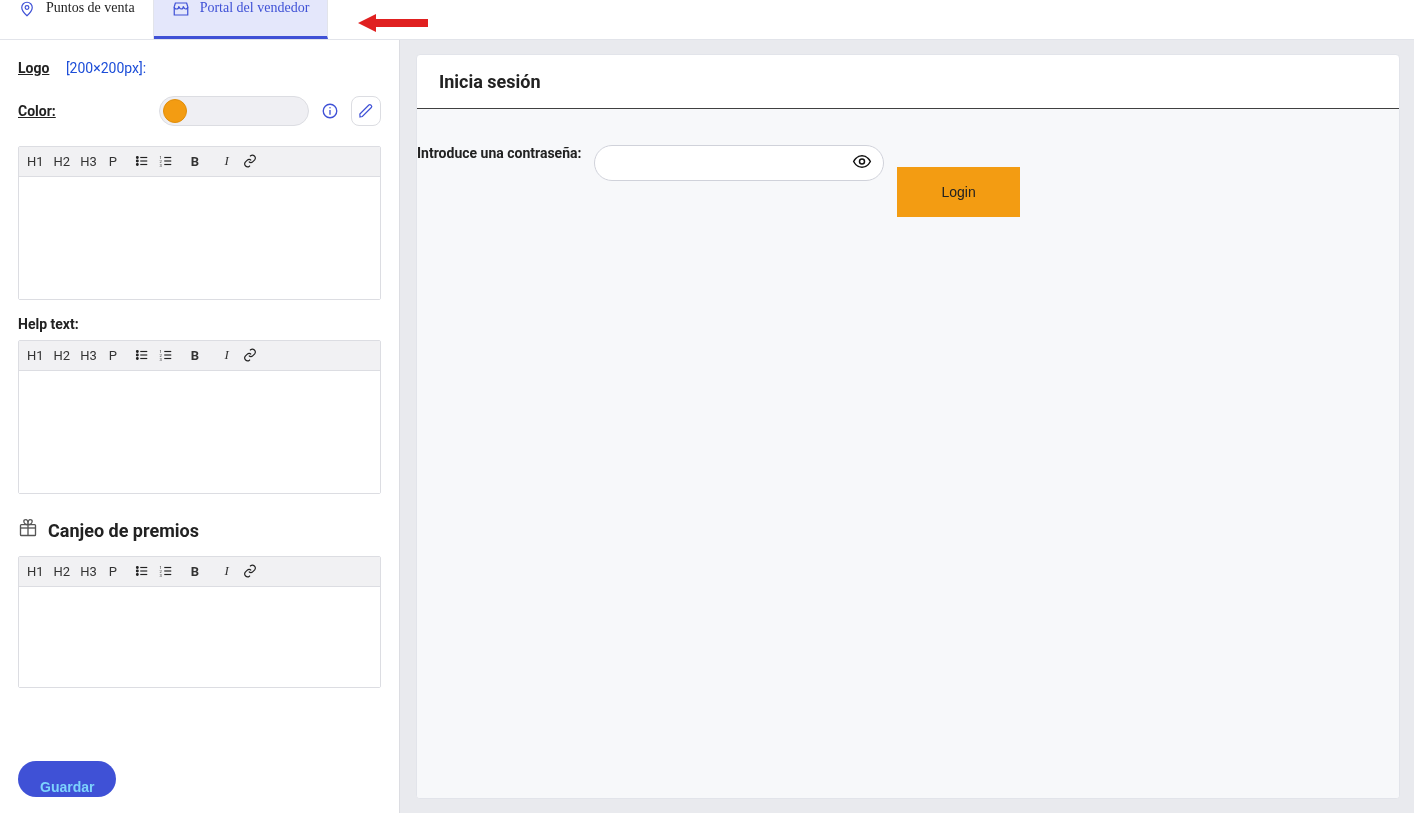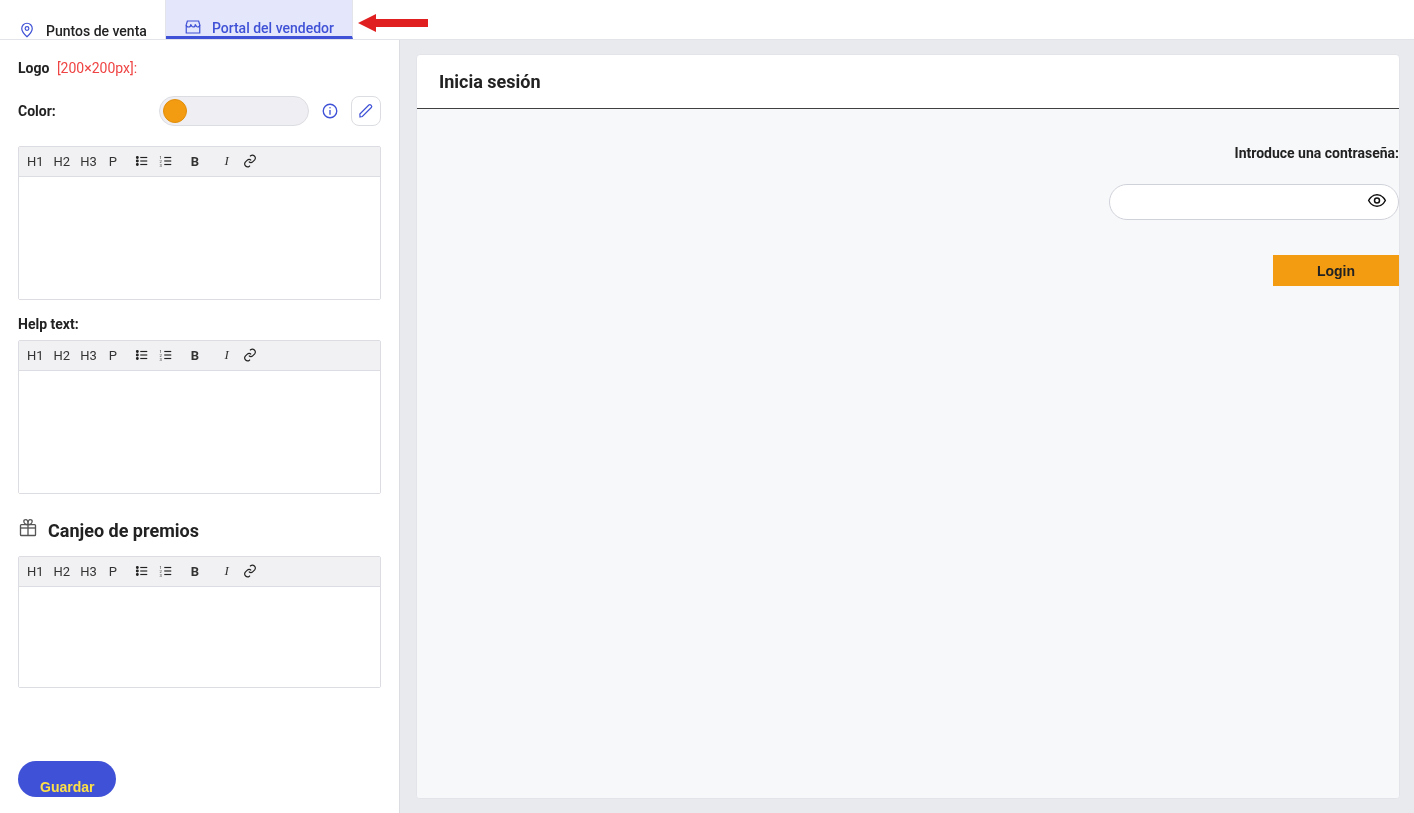--- a/index.html
+++ b/index.html
@@ -10,28 +10,29 @@
     font-size: 14px;
   }
   .tabs {
     display: flex;
     border-bottom: 1px solid #e2e4ea;
     background: #fff;
     height: 40px;
   }
   .tab {
     display: flex;
-    align-items: flex-end;
+    align-items: flex-start;
     gap: 10px;
     padding: 0 18px;
     border-right: 1px solid #e2e4ea;
     cursor: pointer;
     font-weight: 500;
     color: #222;
     height: 100%;
+    font-family: Liberation Serif, serif;
   }
   .tab.active {
     background: #e4e7fb;
     color: #3f51d6;
     border-bottom: 3px solid #3f51d6;
   }
   .tab .ticon { display:inline-flex; }
   .arrow-annot {
     position: absolute;
     top: 12px;
@@ -55,22 +56,22 @@
   .left-scroll {
     flex: 1;
     overflow-y: hidden;
   }
   .row {
     display: flex;
     align-items: center;
     justify-content: space-between;
     margin-bottom: 20px;
   }
-  .row .label { font-weight: 700; }
-  .logo-size { font-weight: 400; color:#ef4444; margin-left:4px;}
+  .row .label { font-weight: 700; text-decoration: underline; }
+  .logo-size { font-weight: 400; color:#1d4ed8; margin-left:13px;}
   .upload-btn {
     background: #efeff3;
     color: #b5b7c1;
     border: none;
     border-radius: 22px;
     height: 36px;
     padding: 0 36px;
     font-size: 14px;
     font-weight: 500;
     cursor: pointer;
@@ -148,21 +149,21 @@
     margin: 24px 0 14px 0;
     font-size:18px;
     font-weight:700;
     color:#222;
   }
   .save-bar {
     padding-top:10px;
   }
   .save-btn {
     background:#3f51d6;
-    color:#fde047;
+    color:#7dd3fc;
     border:none;
     border-radius: 20px;
     height:36px;
     padding:18px 22px;
     font-size:14px;
     font-weight:600;
     cursor:pointer;
   }
   .right-panel {
     flex:1;
@@ -192,22 +193,22 @@
   .preview-header {
     padding: 16px 22px;
     font-size:18px;
     font-weight:700;
     border-bottom:1px solid #404040;
   }
   .preview-body {
     flex:1;
     background:#f7f8fa;
     display:flex;
-    flex-direction:column;
-    align-items:flex-end;
+    flex-direction:row;
+    align-items:flex-start;
     padding-top: 36px;
     gap: 13px;
   }
   .pw-label { font-weight:700; margin-bottom:10px; }
   .pw-wrap { position:relative; width:290px; }
   .pw-input {
     width:100%;
     height:36px;
     border:1px solid #d0d2da;
     border-radius:18px;
@@ -219,23 +220,23 @@
     position:absolute;
     right:12px; top:50%;
     transform:translateY(-50%);
     cursor:pointer;
     color:#222;
   }
   .login-btn {
     margin-top:22px;
     background:#f39c12;
     color:#222;
-    font-weight:700;
+    font-weight:400;
     border:none;
-    height:31px;
+    height:50px;
     padding: 0 44px;
     font-size:14px;
     cursor:pointer;
   }
 </style>
 </head>
 <body>
 
 <div class="tabs">
   <div class="tab">

